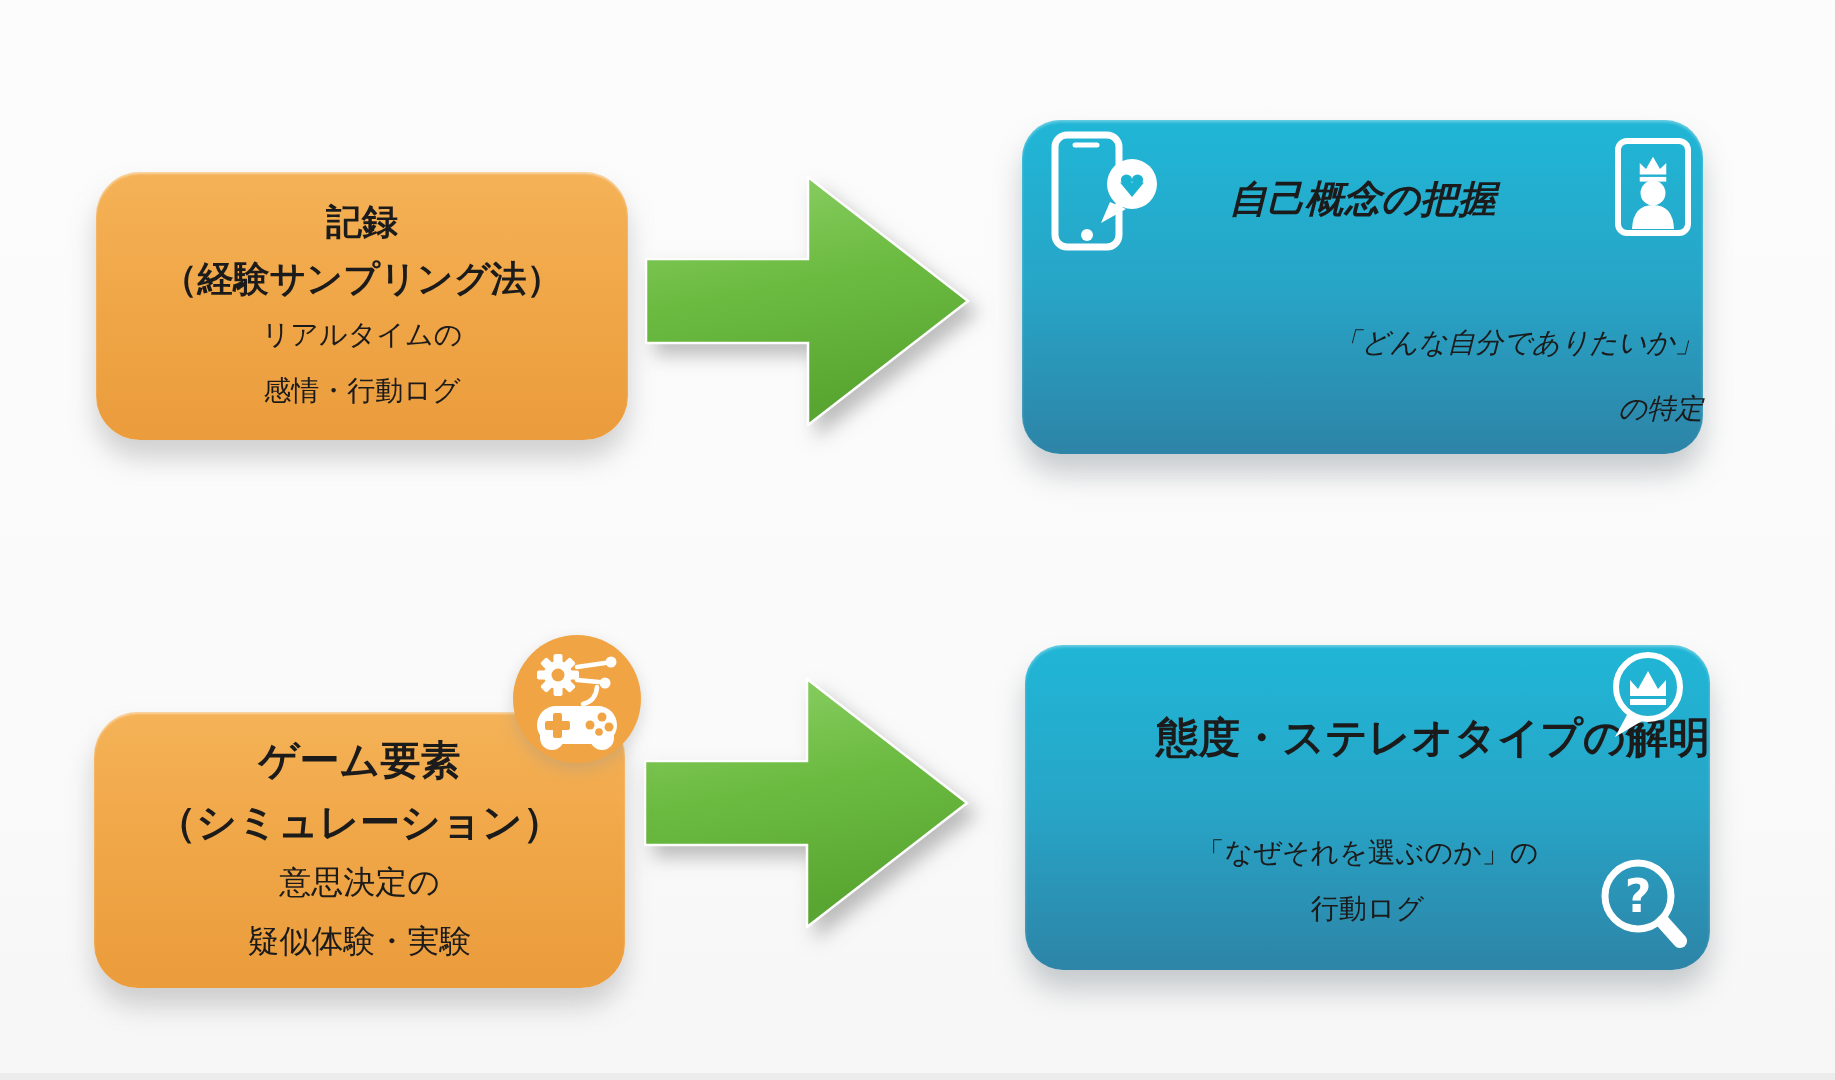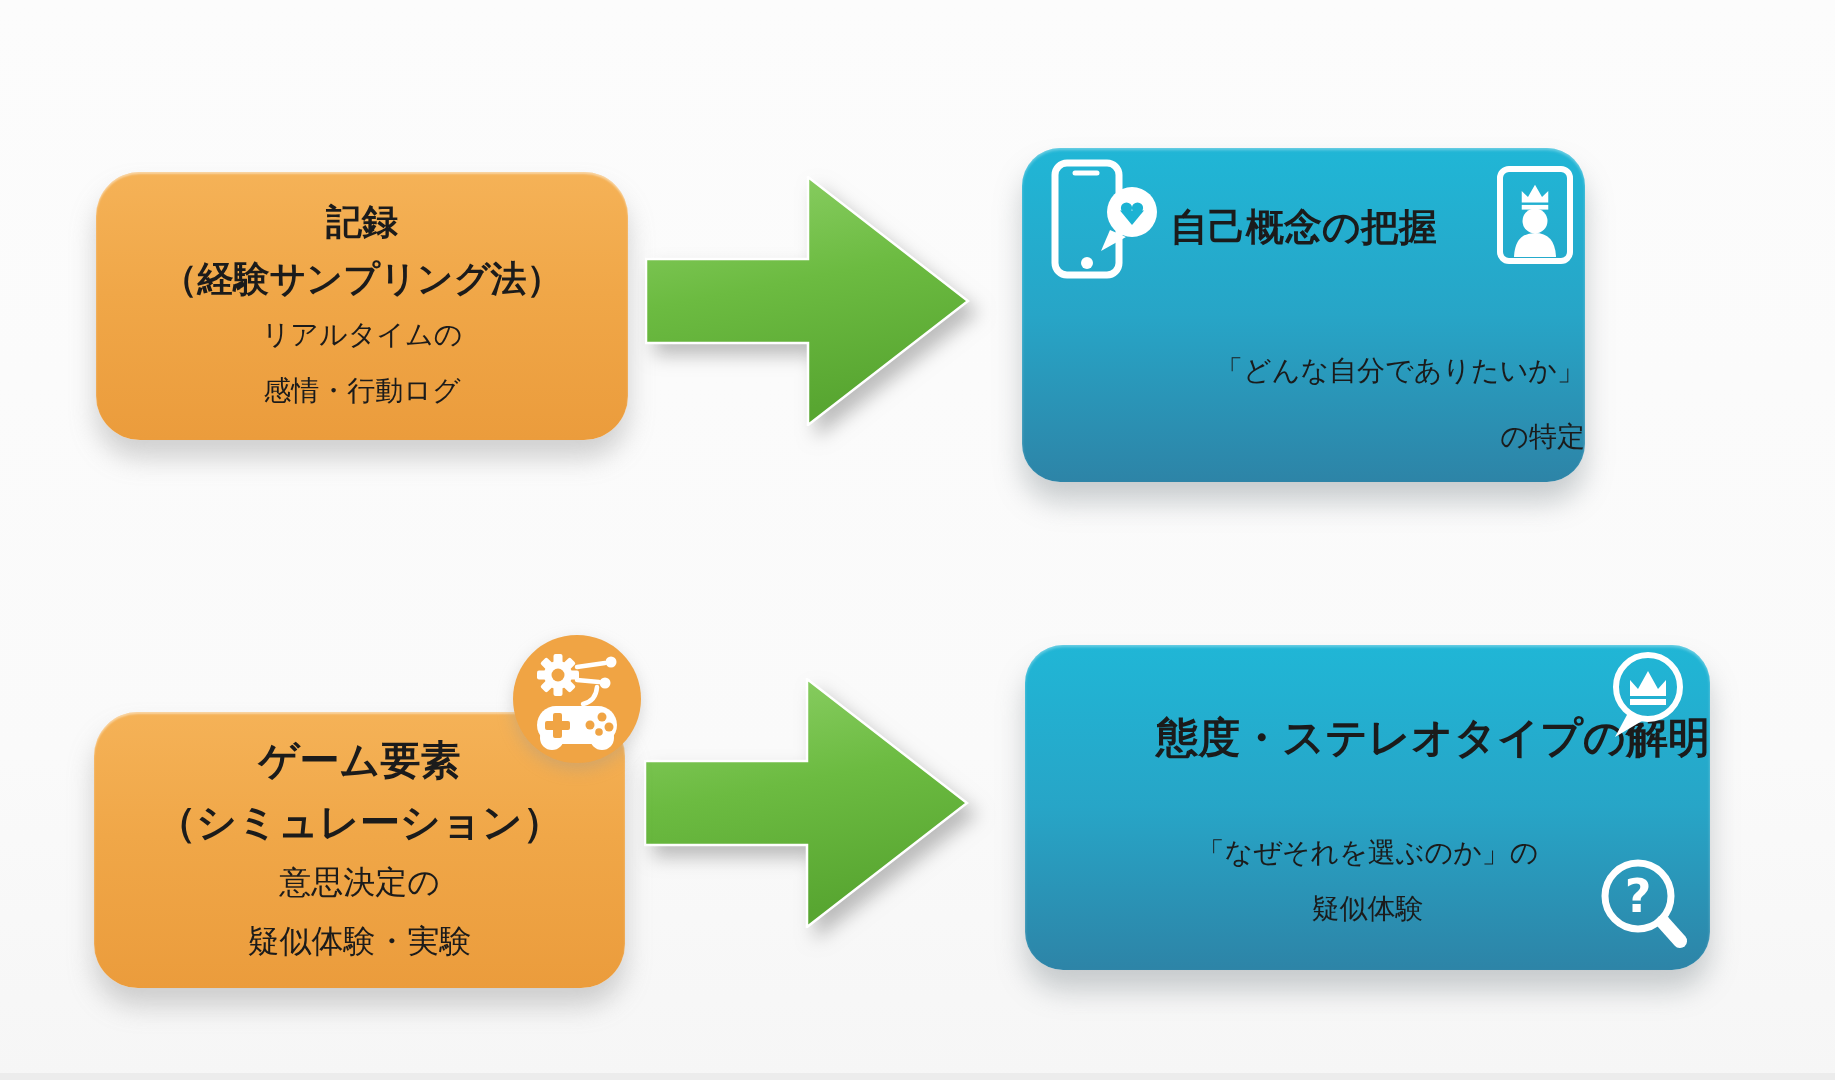--- a/index.html
+++ b/index.html
@@ -16,21 +16,21 @@
     box-shadow:0 18px 26px rgba(140,140,140,.38), inset 0 2px 2px rgba(255,255,255,.45);
     display:flex;flex-direction:column;justify-content:center;align-items:center;margin-left:28px;
   }
   .box.blue{
     background:linear-gradient(180deg,#20b6d6 0%,#27a5c7 50%,#2d84a7 100%);
     border-radius:38px;
     box-shadow:0 20px 28px rgba(130,140,145,.42), inset 0 2px 3px rgba(255,255,255,.35);
   }
   #box-record{left:68px;top:172px;width:532px;height:268px;}
   #box-game{left:66px;top:712px;width:531px;height:276px;z-index:1;}
-  #box-self{left:1022px;top:148px;width:563px;height:334px;}
+  #box-self{left:1022px;top:120px;width:681px;height:334px;font-style:italic;}
   #box-attitude{left:1025px;top:645px;width:685px;height:325px;}
   .t-line{white-space:nowrap;}
   #box-record .title{font-size:36px;font-weight:bold;line-height:57px;}
   #box-record .body{font-size:28px;line-height:56px;}
   #box-game .title{font-size:40px;font-weight:bold;line-height:62px;}
   #box-game .body{font-size:32px;line-height:59px;}
   #box-self .blue-title{margin-top:50px;font-size:38px;font-weight:bold;line-height:58px;text-align:center;}
   #box-self .blue-body{margin-top:82px;font-size:28px;line-height:66px;text-align:right;}
   #box-attitude .blue-title{margin-top:64px;font-size:42px;font-weight:bold;line-height:58px;text-align:right;}
   #box-attitude .blue-body{margin-top:58px;font-size:28px;line-height:56px;text-align:center;}
@@ -158,18 +158,18 @@
       </g>
     </svg>
     <svg class="icon" id="icon-magnifier" width="118" height="112" viewBox="0 0 118 112">
       <circle cx="62" cy="42" r="33" fill="none" stroke="#ffffff" stroke-width="7"></circle>
       <line x1="87" y1="68" x2="104" y2="87" stroke="#ffffff" stroke-width="14" stroke-linecap="round"></line>
       <text x="62" y="58" text-anchor="middle" font-size="46" font-weight="bold" fill="#ffffff">?</text>
     </svg>
     <div class="blue-title t-line">態度・ステレオタイプの解明</div>
     <div class="blue-body">
       <div class="t-line">「なぜそれを選ぶのか」の</div>
-      <div class="t-line">疑似体験</div>
+      <div class="t-line">行動ログ</div>
     </div>
   </div>
 
   <div class="bottom-strip"></div>
 </div>
 
 </body></html>

